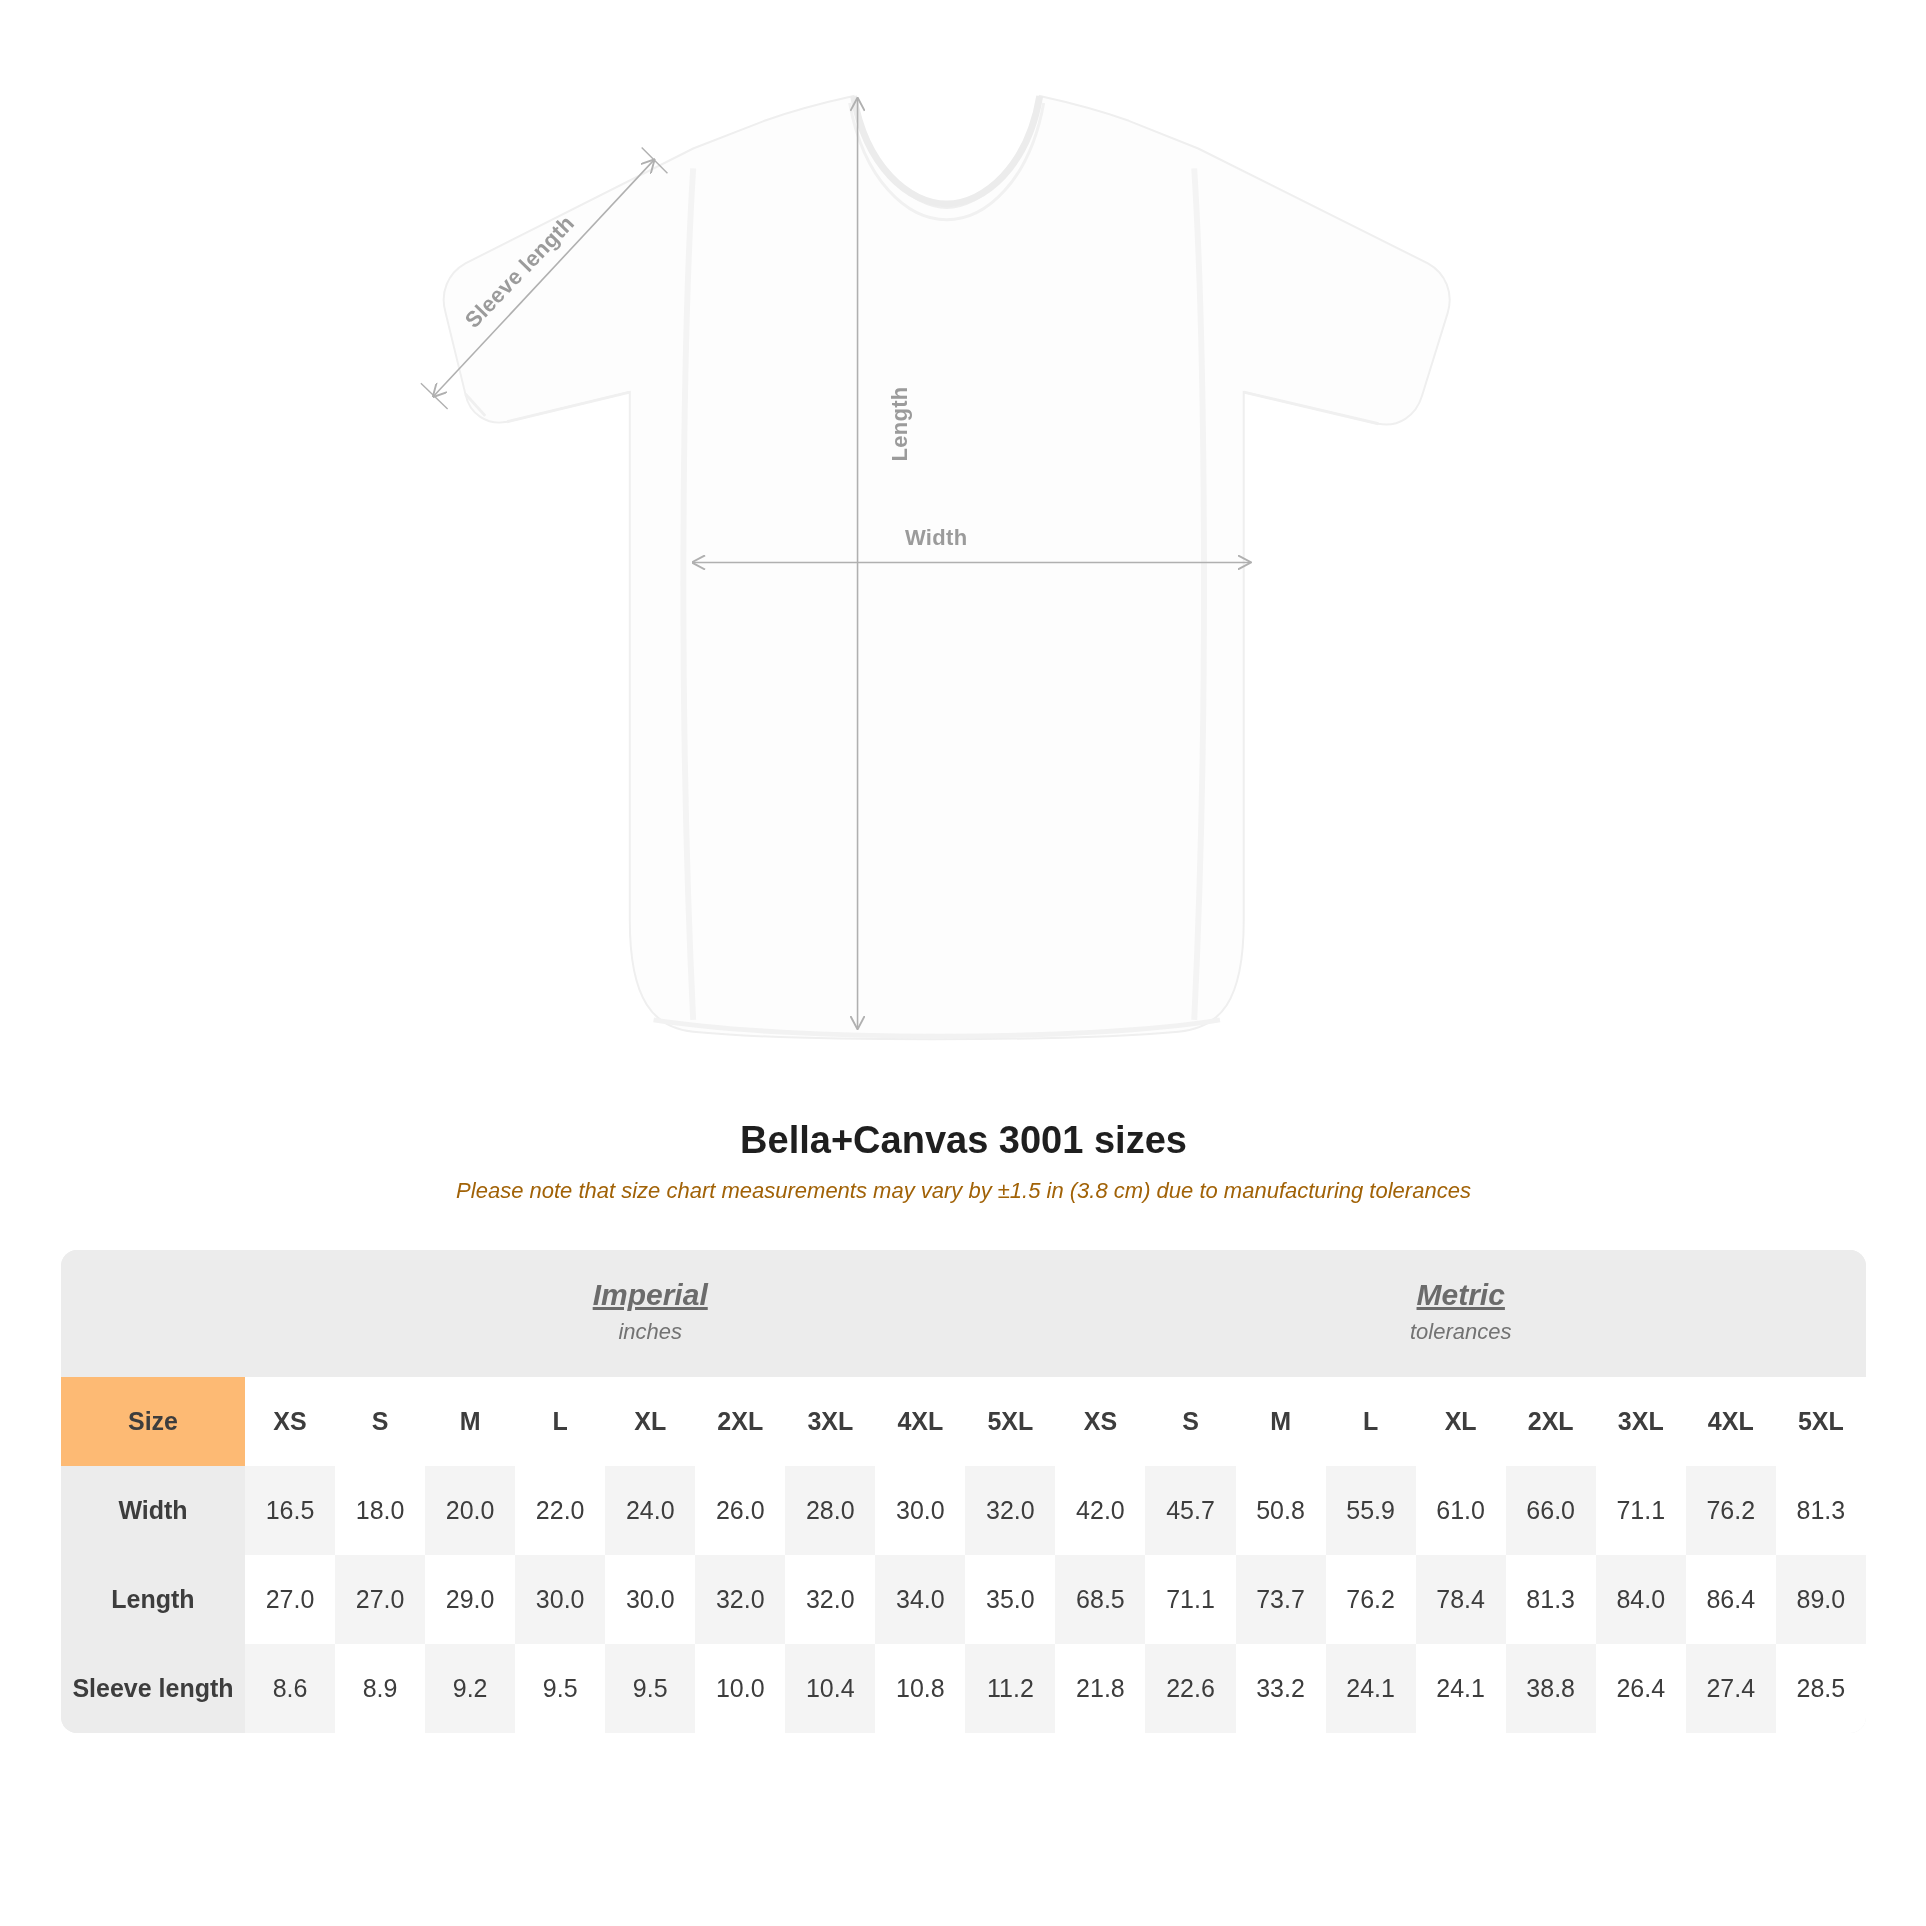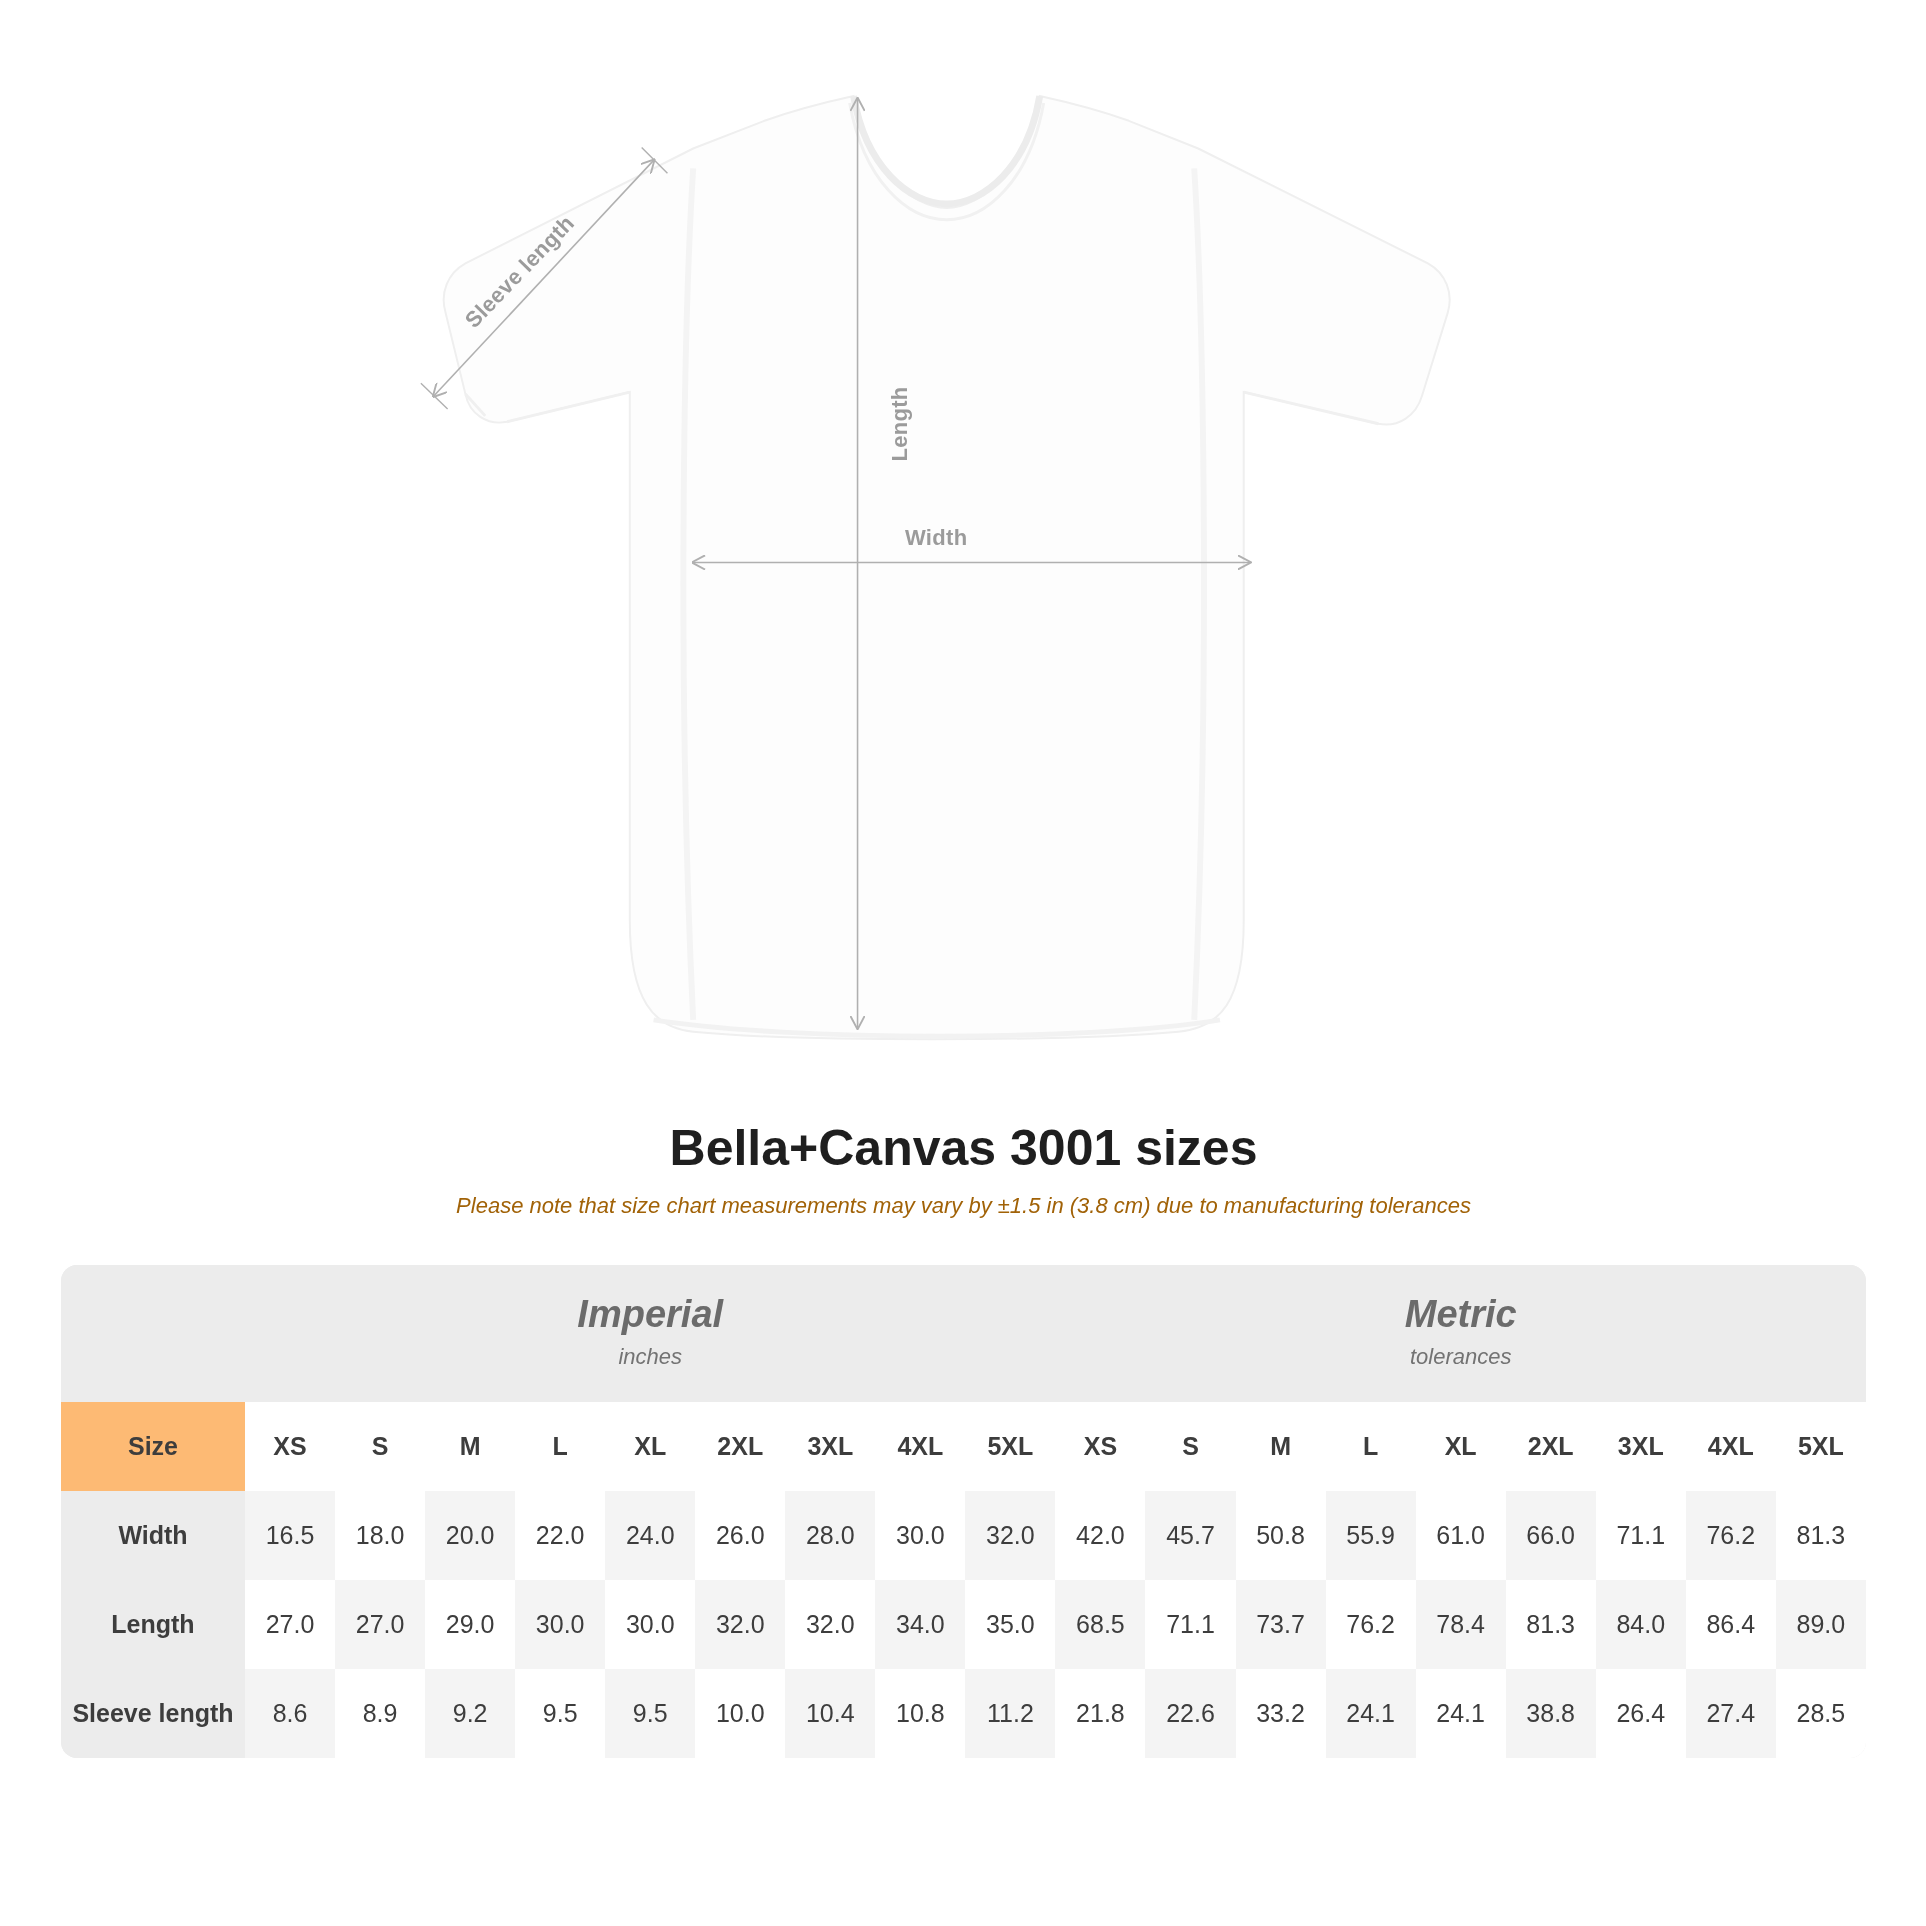--- a/index.html
+++ b/index.html
@@ -44,21 +44,21 @@
   .label-width {
     left: 905px; top: 525px;
   }
 
   
   .title-block {
     text-align: center;
     margin-top: 10px;
   }
   .chart-title {
-    font-size: 50px;
+    font-size: 38px;
     font-weight: bold;
     color: #1f1f1f;
     margin: 0 0 16px 0;
   }
   .chart-note {
     font-size: 22px;
     font-style: italic;
     color: #a16207;
     margin: 0;
   }
@@ -80,25 +80,26 @@
     vertical-align: middle;
     font-size: 25px;
     color: #3d3d3d;
     border: none;
   }
   .unit-row td {
     padding: 26px 0 28px 0;
     background: #ececec;
   }
   .unit-title {
-    font-size: 38px;
+    font-size: 30px;
     font-weight: bold;
     font-style: italic;
     color: #6b6b6b;
     line-height: 1.25;
+    text-decoration: underline;
   }
   .unit-sub {
     font-size: 22px;
     font-style: italic;
     color: #737373;
     line-height: 1.6;
   }
   .head-row th {
     padding: 30px 0;
     font-size: 25px;

